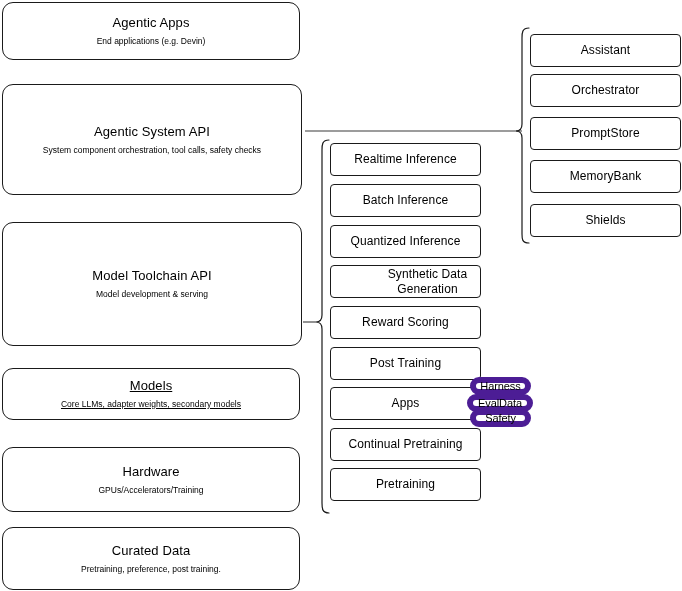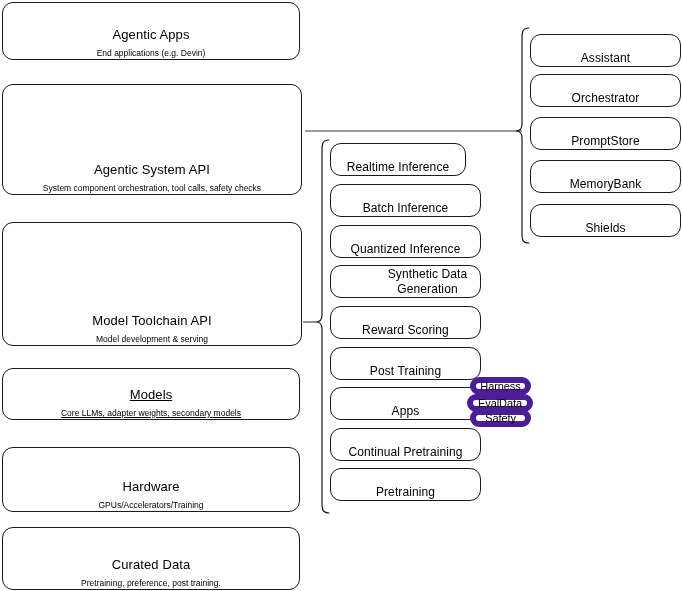--- a/index.html
+++ b/index.html
@@ -23,41 +23,41 @@
   }
   .node {
     position: absolute;
     box-sizing: border-box;
     background: #ffffff;
     border: 1px solid #1a1a1a;
     border-radius: 11px;
     display: flex;
     flex-direction: column;
     align-items: center;
-    justify-content: flex-end;
+    justify-content: center;
     text-align: center;
   }
   .node .title {
     font-size: 12.5px;
     line-height: 16px;
     letter-spacing: 0.1px;
     color: #000;
   }
   .node.big .title {
     font-size: 13px;
   }
   .node .sub {
     font-size: 8.5px;
     line-height: 12px;
     margin-top: 4px;
     color: #000;
   }
   
   .node.small {
-    border-radius: 11px;
+    border-radius: 4px;
   }
   .node.small .title {
     font-size: 12px;
     line-height: 15px;
   }
   
   .pill {
     position: absolute;
     box-sizing: border-box;
     background: #ffffff;
@@ -122,21 +122,21 @@
   <div class="node big" style="left:2px; top:447px; width:298px; height:65px;">
     <div class="title">Hardware</div>
     <div class="sub">GPUs/Accelerators/Training</div>
   </div>
 
   <div class="node big" style="left:2px; top:527px; width:298px; height:63px;">
     <div class="title">Curated Data</div>
     <div class="sub">Pretraining, preference, post training.</div>
   </div>
 
-  <div class="node small" style="left:330px; top:143px; width:136px; height:33px;">
+  <div class="node small" style="left:330px; top:143px; width:151px; height:33px;">
     <div class="title">Realtime Inference</div>
   </div>
   <div class="node small" style="left:330px; top:184px; width:151px; height:33px;">
     <div class="title">Batch Inference</div>
   </div>
   <div class="node small" style="left:330px; top:225px; width:151px; height:33px;">
     <div class="title">Quantized Inference</div>
   </div>
   <div class="node small" style="left:330px; top:265px; width:151px; height:33px;padding-left:44px;">
     <div class="title">Synthetic Data Generation</div>

